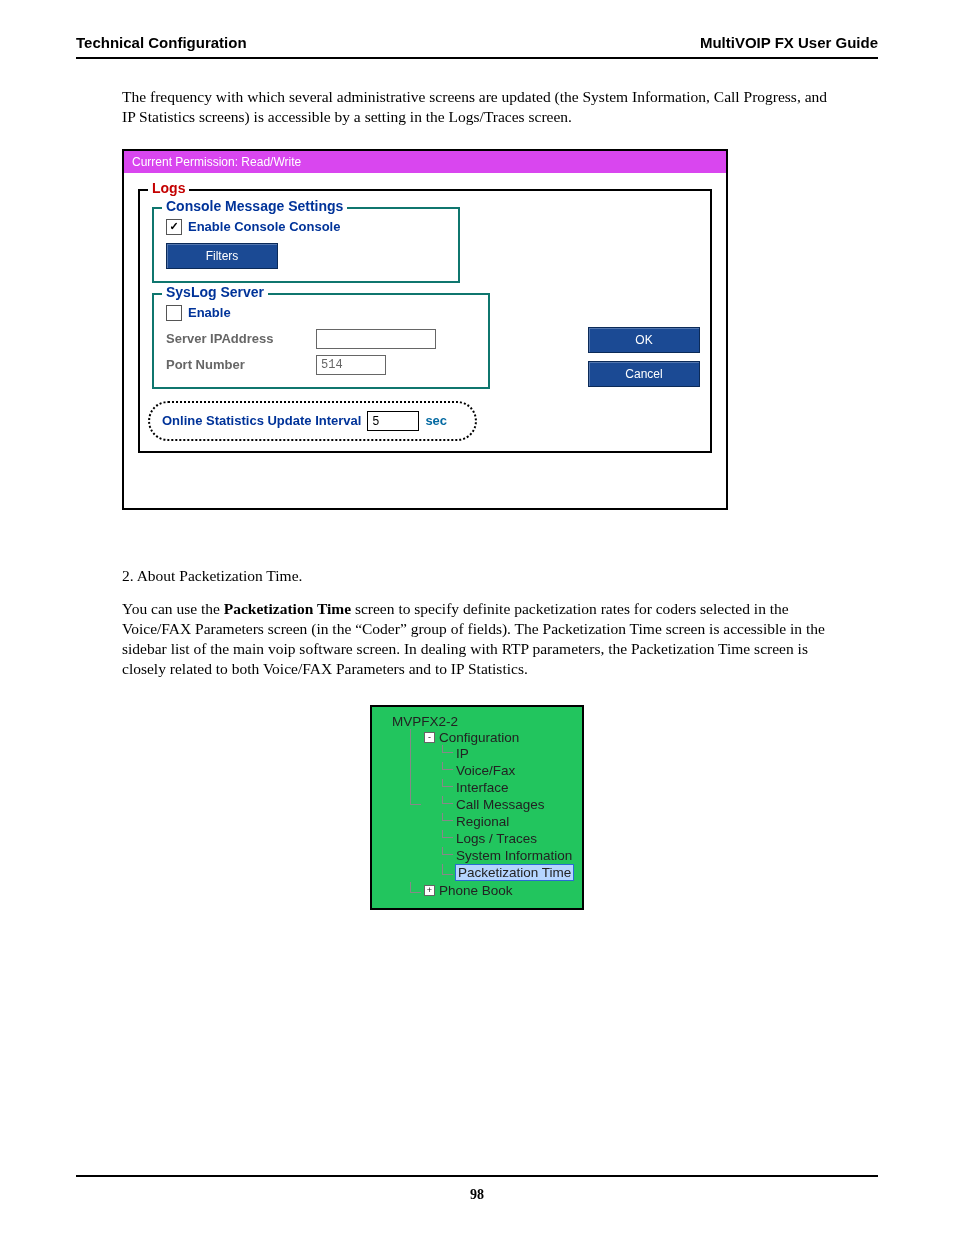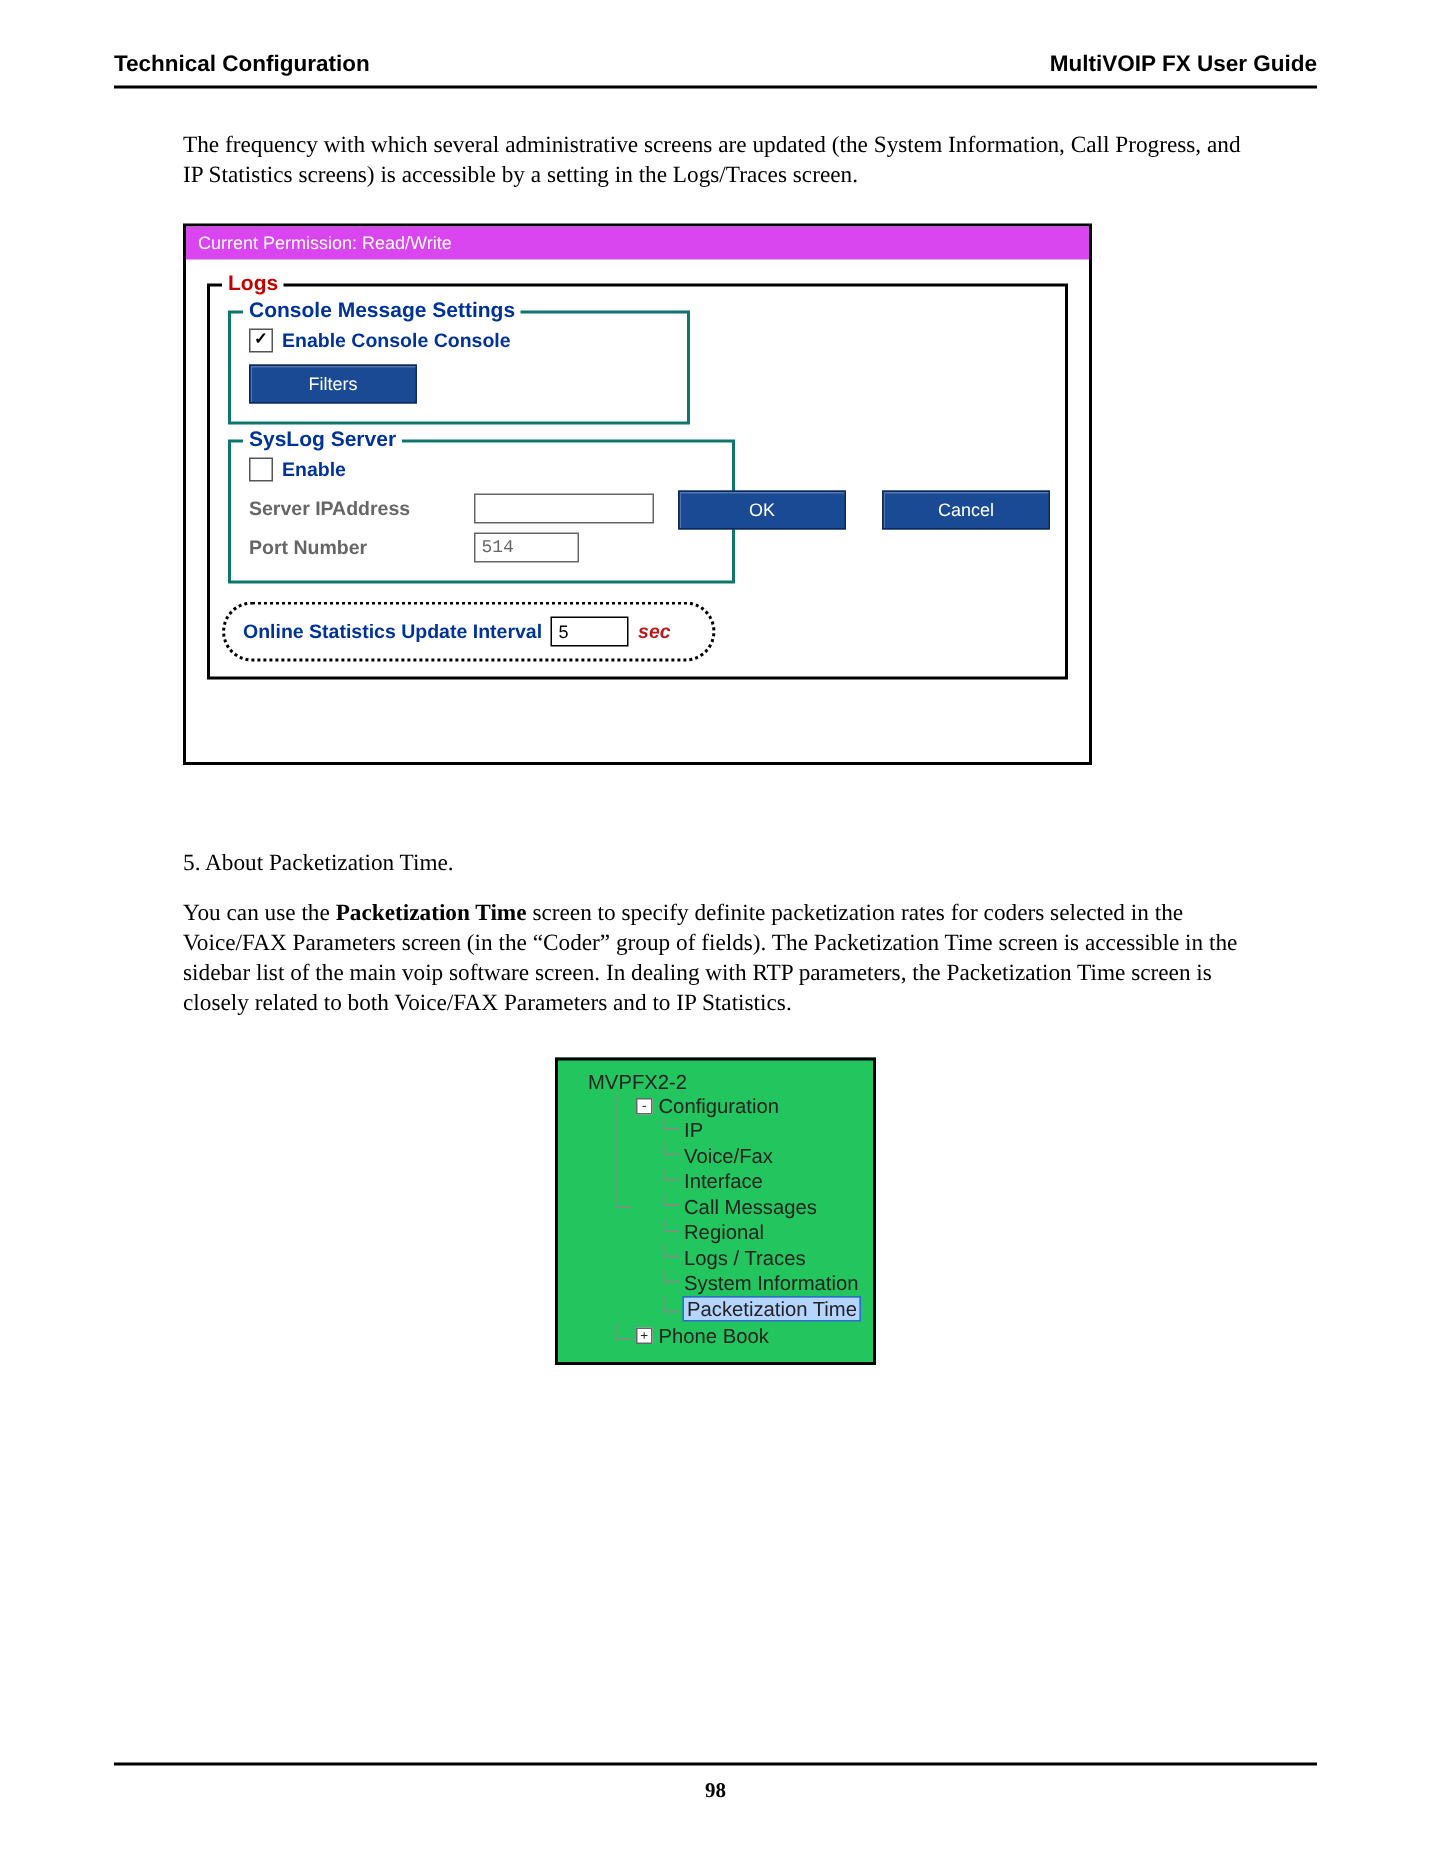--- a/index.html
+++ b/index.html
@@ -109,22 +109,22 @@
     background: #1b4a94;
     border: 1px solid #0b2a58;
     padding: 5px 12px;
     box-shadow: inset 1px 1px 0 rgba(255,255,255,.25);
   }
   .btn-col {
     position: absolute;
     right: 26px;
     top: 154px;
     display: flex;
-    flex-direction: row;
-    gap: 24px;
+    flex-direction: column;
+    gap: 8px;
   }
   .fs-syslog { width: 310px; }
   .fld-row {
     display: flex;
     align-items: center;
     gap: 10px;
     margin-top: 6px;
     font-size: 13px;
     color: #666;
     font-weight: bold;
@@ -148,21 +148,21 @@
     margin: 6px 0 0 2px;
     padding: 6px 26px 6px 8px;
     position: relative;
   }
   .stats-row input {
     width: 42px; height: 18px;
     border: 1px solid #000;
     font-size: 12px;
     padding: 0 4px;
   }
-  .stats-row .unit { color: #b91c1c; font-style: italic; }
+  .stats-row .unit { color: #0369a1; }
   .dotted-oval {
     position: absolute;
     left: -6px; right: -4px; top: -4px; bottom: -4px;
     border: 2px dotted #000;
     border-radius: 24px;
     pointer-events: none;
   }
 
   
   .sec12 { margin-top: 56px; }
@@ -290,21 +290,21 @@
       </div>
 
       <div class="btn-col">
         <span class="win-btn">OK</span>
         <span class="win-btn">Cancel</span>
       </div>
     </div>
   </div>
 
   <div class="body-text sec12">
-    <p>5. About Packetization Time.</p>
+    <p>2. About Packetization Time.</p>
     <p>
       <span>You can use the </span><span class="bold">Packetization Time</span><span> screen to specify definite packetization rates for coders selected in the Voice/FAX Parameters screen (in the “Coder” group of fields).  The Packetization Time screen is accessible in the sidebar list of the main voip software screen.  In dealing with RTP parameters, the Packetization Time screen is closely related to both Voice/FAX Parameters and to IP Statistics.</span>
     </p>
   </div>
 
   <div class="tree-wrap tree">
     <ul>
       <li>
         <span>MVPFX2-2</span>
         <ul>

